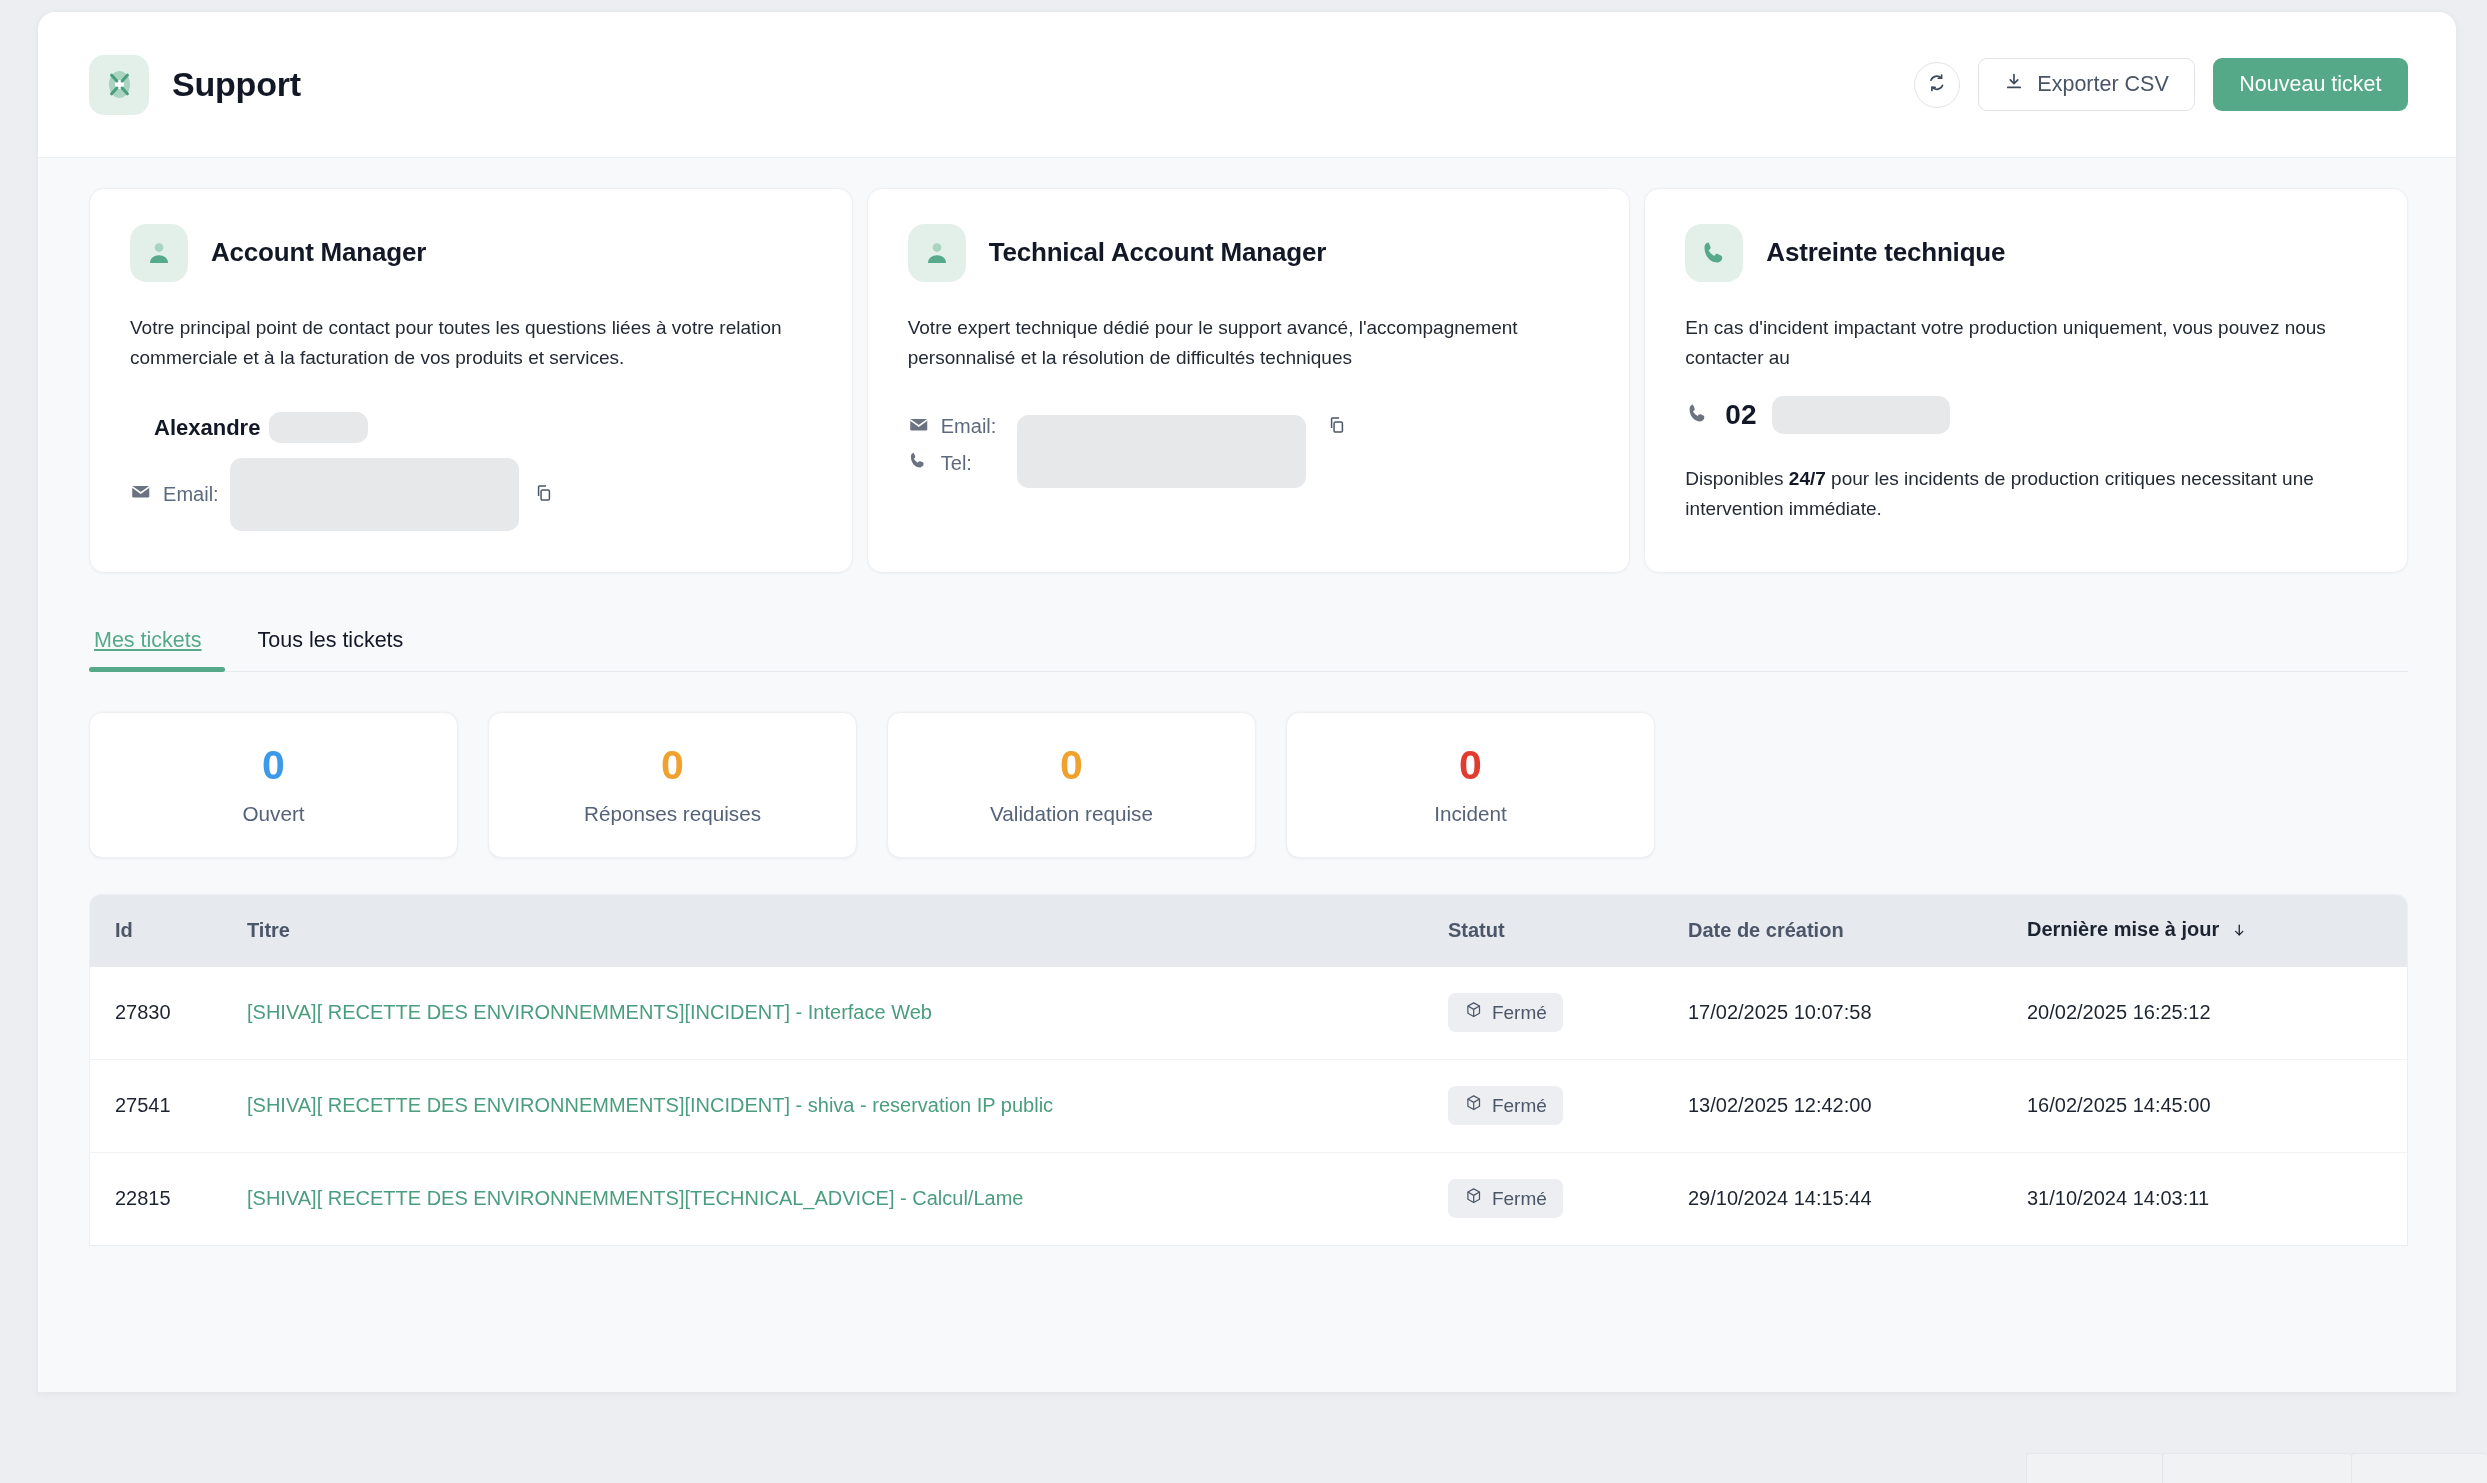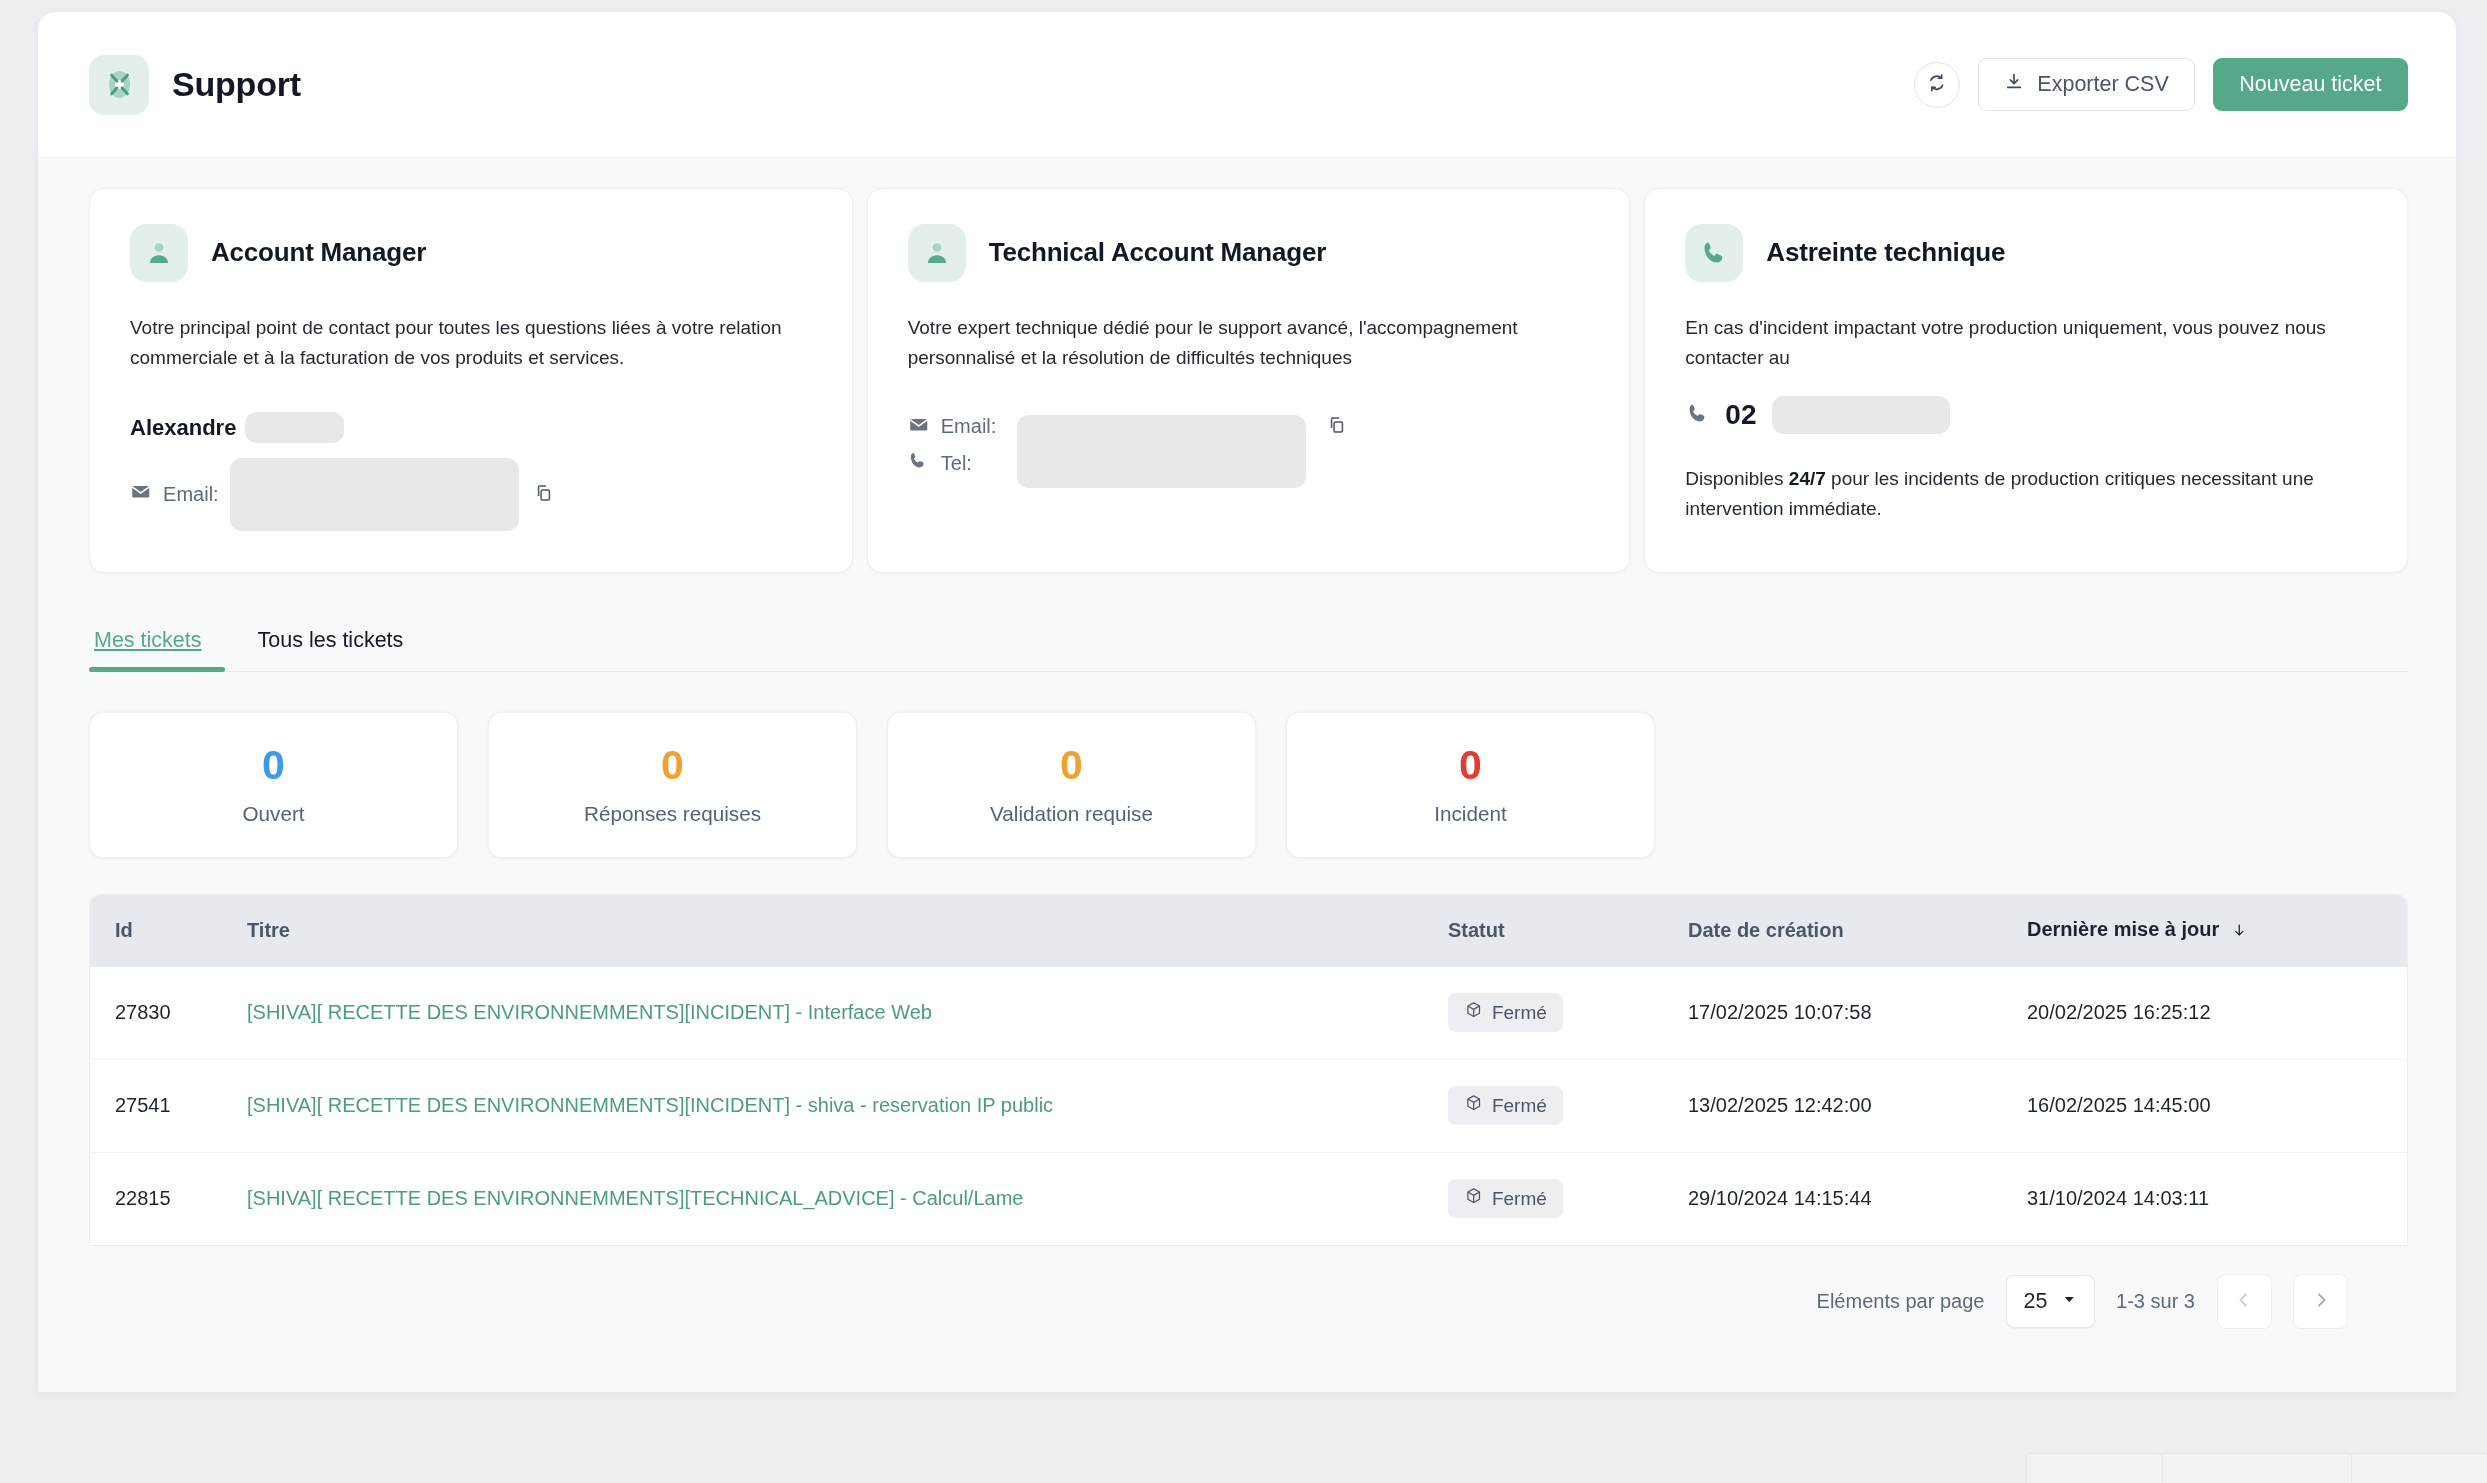--- a/index.html
+++ b/index.html
@@ -154,20 +154,21 @@
   }
 
   .person-name {
     font-size: 22px;
     font-weight: 700;
     color: #121826;
     display: flex;
     align-items: center;
     gap: 8.3px;
     margin-bottom: 15px;
+    margin-left: 24px;
   }
 
   .redact {
     display: inline-block;
     background: #e7e8ea;
     border-radius: 11.6px;
   }
   .redact.name-a { width: 99px; height: 31px; }
   .redact.name-b { width: 60px;  height: 33px; }
   .redact.email-b { width: 289px; height: 73px; }
@@ -653,46 +654,20 @@
                 <span>Fermé</span>
               </span>
             </td>
             <td>29/10/2024 14:15:44</td>
             <td>31/10/2024 14:03:11</td>
           </tr>
         </tbody>
       </table>
     </div>
 
-    <div class="pagination">
-      <span class="pg-label">Eléments par page</span>
-      <div class="pg-select">
-        <span>25</span>
-        <span>
-          <svg width="16.5" height="16.5" viewBox="0 0 24 24" aria-hidden="true">
-            <path d="M5.5 8.8h13L12 16.2z" fill="#1d2431"></path>
-          </svg>
-        </span>
-      </div>
-      <span class="pg-range">1-3 sur 3</span>
-      <div class="pg-arrow">
-        <span>
-          <svg width="20" height="20" viewBox="0 0 24 24" fill="none" stroke="#c3c8d0" stroke-width="2" stroke-linecap="round" stroke-linejoin="round">
-            <path d="M14.4 5.2 7.6 12l6.8 6.8"></path>
-          </svg>
-        </span>
-      </div>
-      <div class="pg-arrow">
-        <span>
-          <svg width="20" height="20" viewBox="0 0 24 24" fill="none" stroke="#9aa2ae" stroke-width="2" stroke-linecap="round" stroke-linejoin="round">
-            <path d="M9.6 5.2 16.4 12l-6.8 6.8"></path>
-          </svg>
-        </span>
-      </div>
-    </div>
 
   </div>
 
   <div class="bottom-peek">
     <div class="peek-seg" style="width:2027px;border-left:none;border-top:none;background:transparent"></div>
     <div class="peek-seg" style="width:136px"></div>
     <div class="peek-seg" style="width:189px"></div>
     <div class="peek-seg" style="width:136px"></div>
   </div>
 </div>

